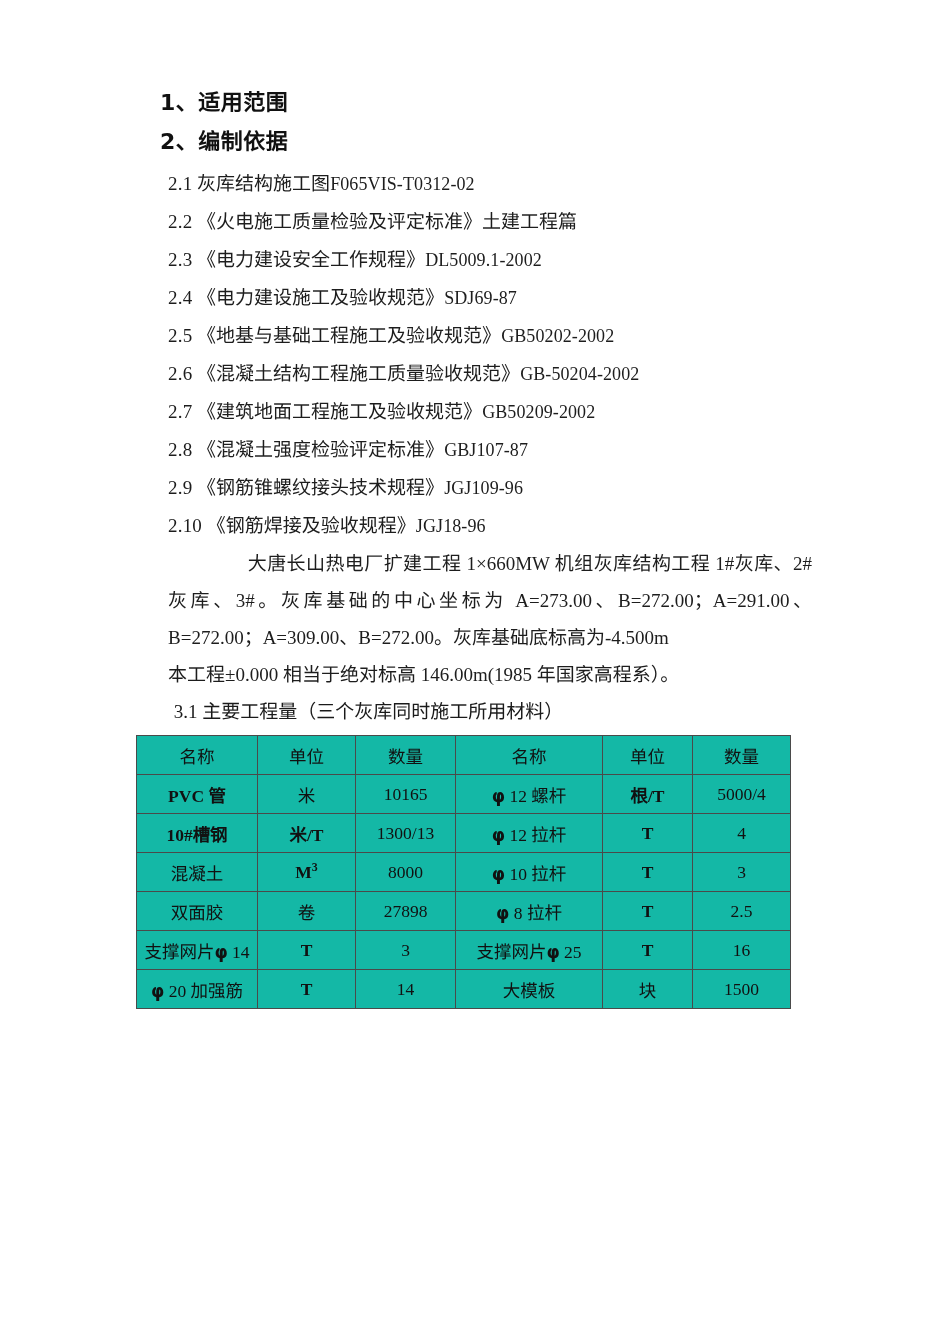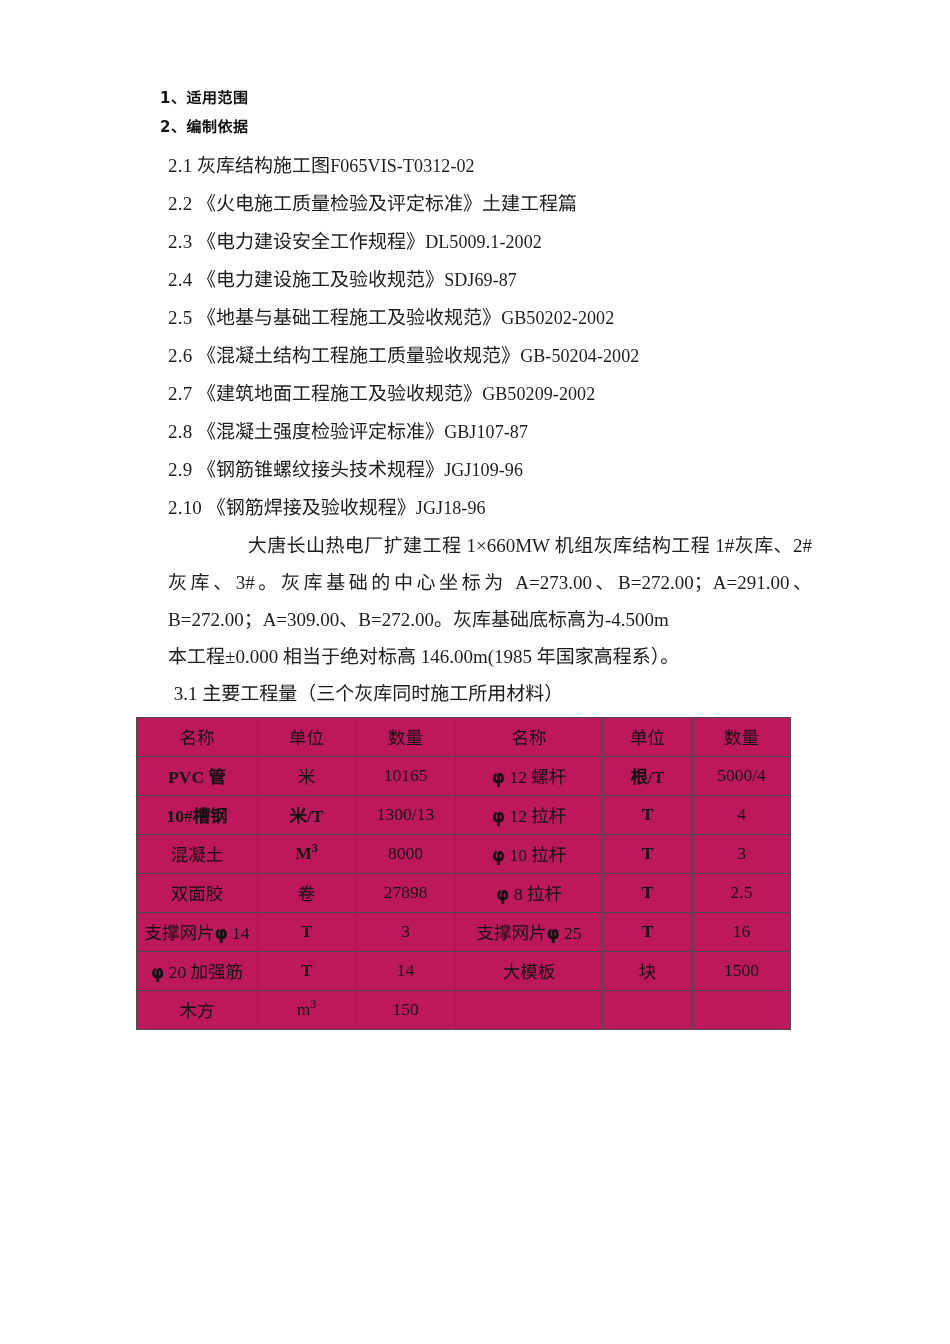--- a/index.html
+++ b/index.html
@@ -21,21 +21,21 @@
     height: 1344px;
     box-sizing: border-box;
     padding: 88px 138px 0 168px;
     position: relative;
   }
 
   
   .sec-heading {
     font-family: "DejaVu Sans", "Liberation Sans", sans-serif;
     font-weight: bold;
-    font-size: 15px;
+    font-size: 22px;
     letter-spacing: 0.5px;
     color: #111;
     margin: 0 0 9px -8px;
     line-height: 1.35;
     white-space: nowrap;
   }
   .sec-heading.tight { margin-top: 2px; }
 
   
   .para {
@@ -82,21 +82,21 @@
     text-indent: 0.3em;
     white-space: nowrap;
   }
 
   
   .qty-table {
     border-collapse: collapse;
     width: 654px;
     margin-left: -32px;
     table-layout: fixed;
-    background: #be185d;
+    background: #14b8a6;
   }
   .qty-table td {
     border: 1px solid #4a4a4a;
     height: 38px;
     text-align: center;
     vertical-align: middle;
     font-size: 17.5px;
     padding: 0 2px;
     color: #111;
     white-space: nowrap;
@@ -209,24 +209,16 @@
           <td>16</td>
         </tr>
         <tr>
           <td><span class="phi">φ</span> 20 加强筋</td>
           <td class="b">T</td>
           <td>14</td>
           <td>大模板</td>
           <td>块</td>
           <td>1500</td>
         </tr>
-        <tr>
-          <td>木方</td>
-          <td>m<sup class="cube">3</sup></td>
-          <td>150</td>
-          <td></td>
-          <td></td>
-          <td></td>
-        </tr>
       </tbody>
   </table>
 
 </div>
 
 </body></html>

